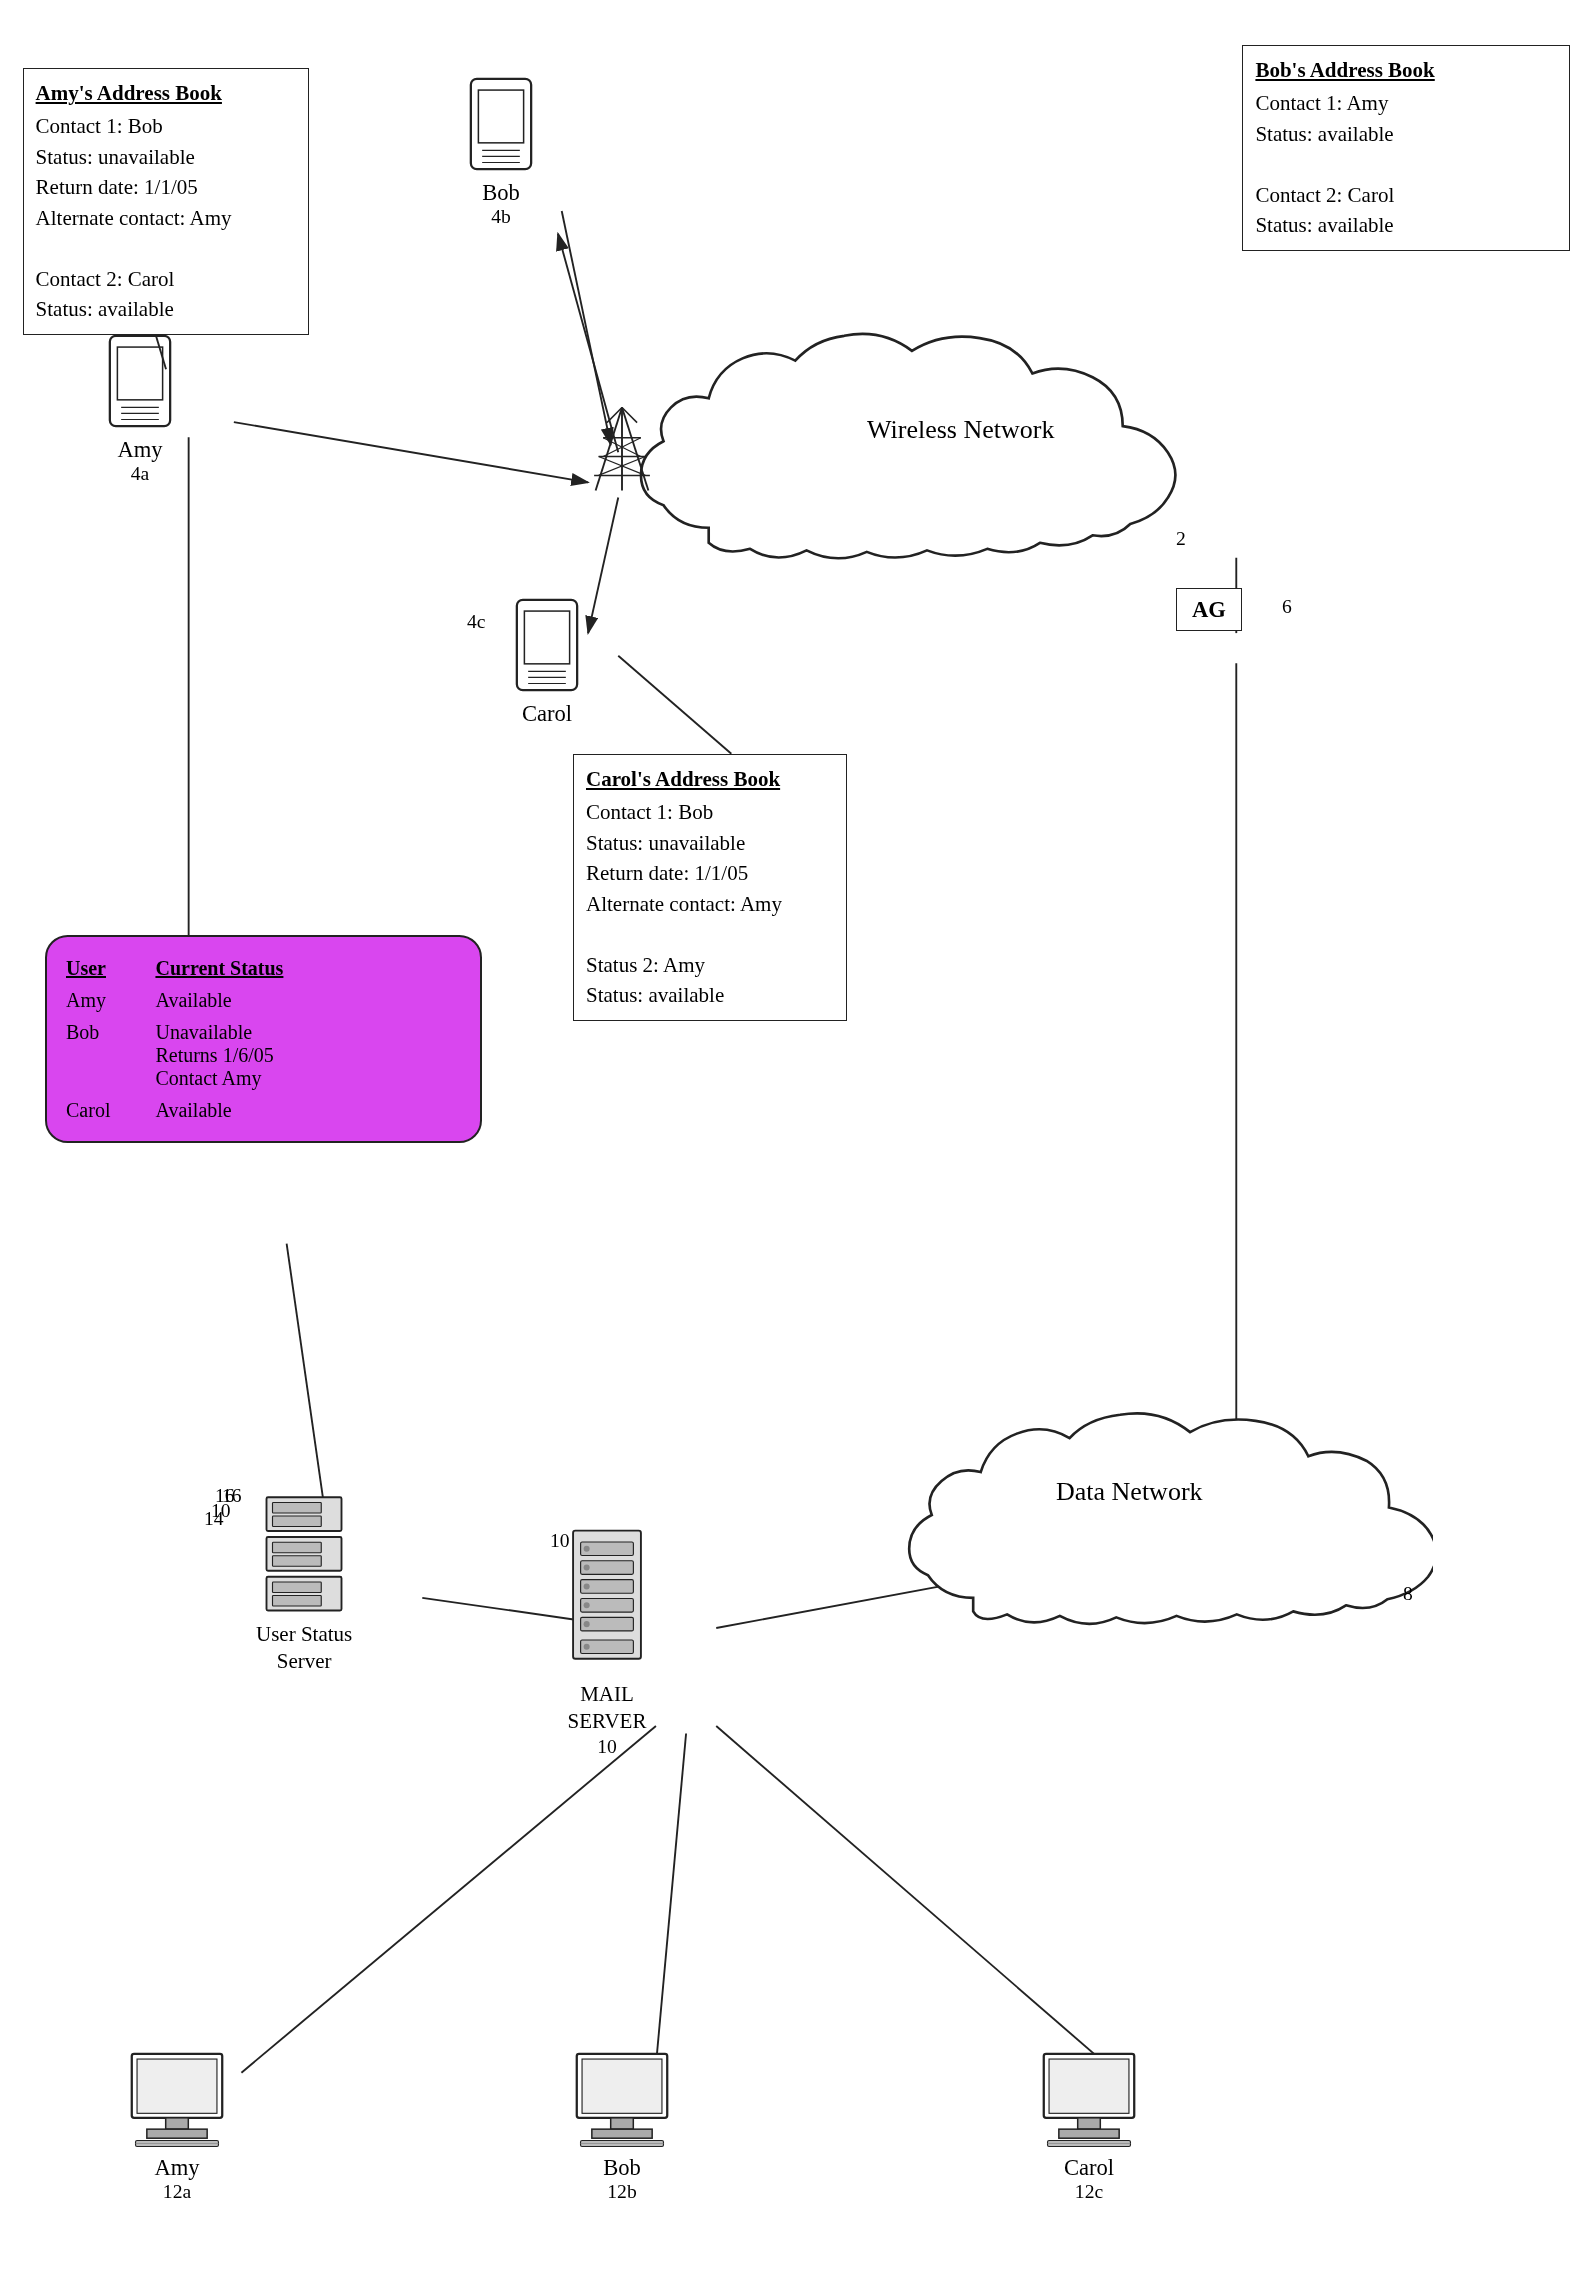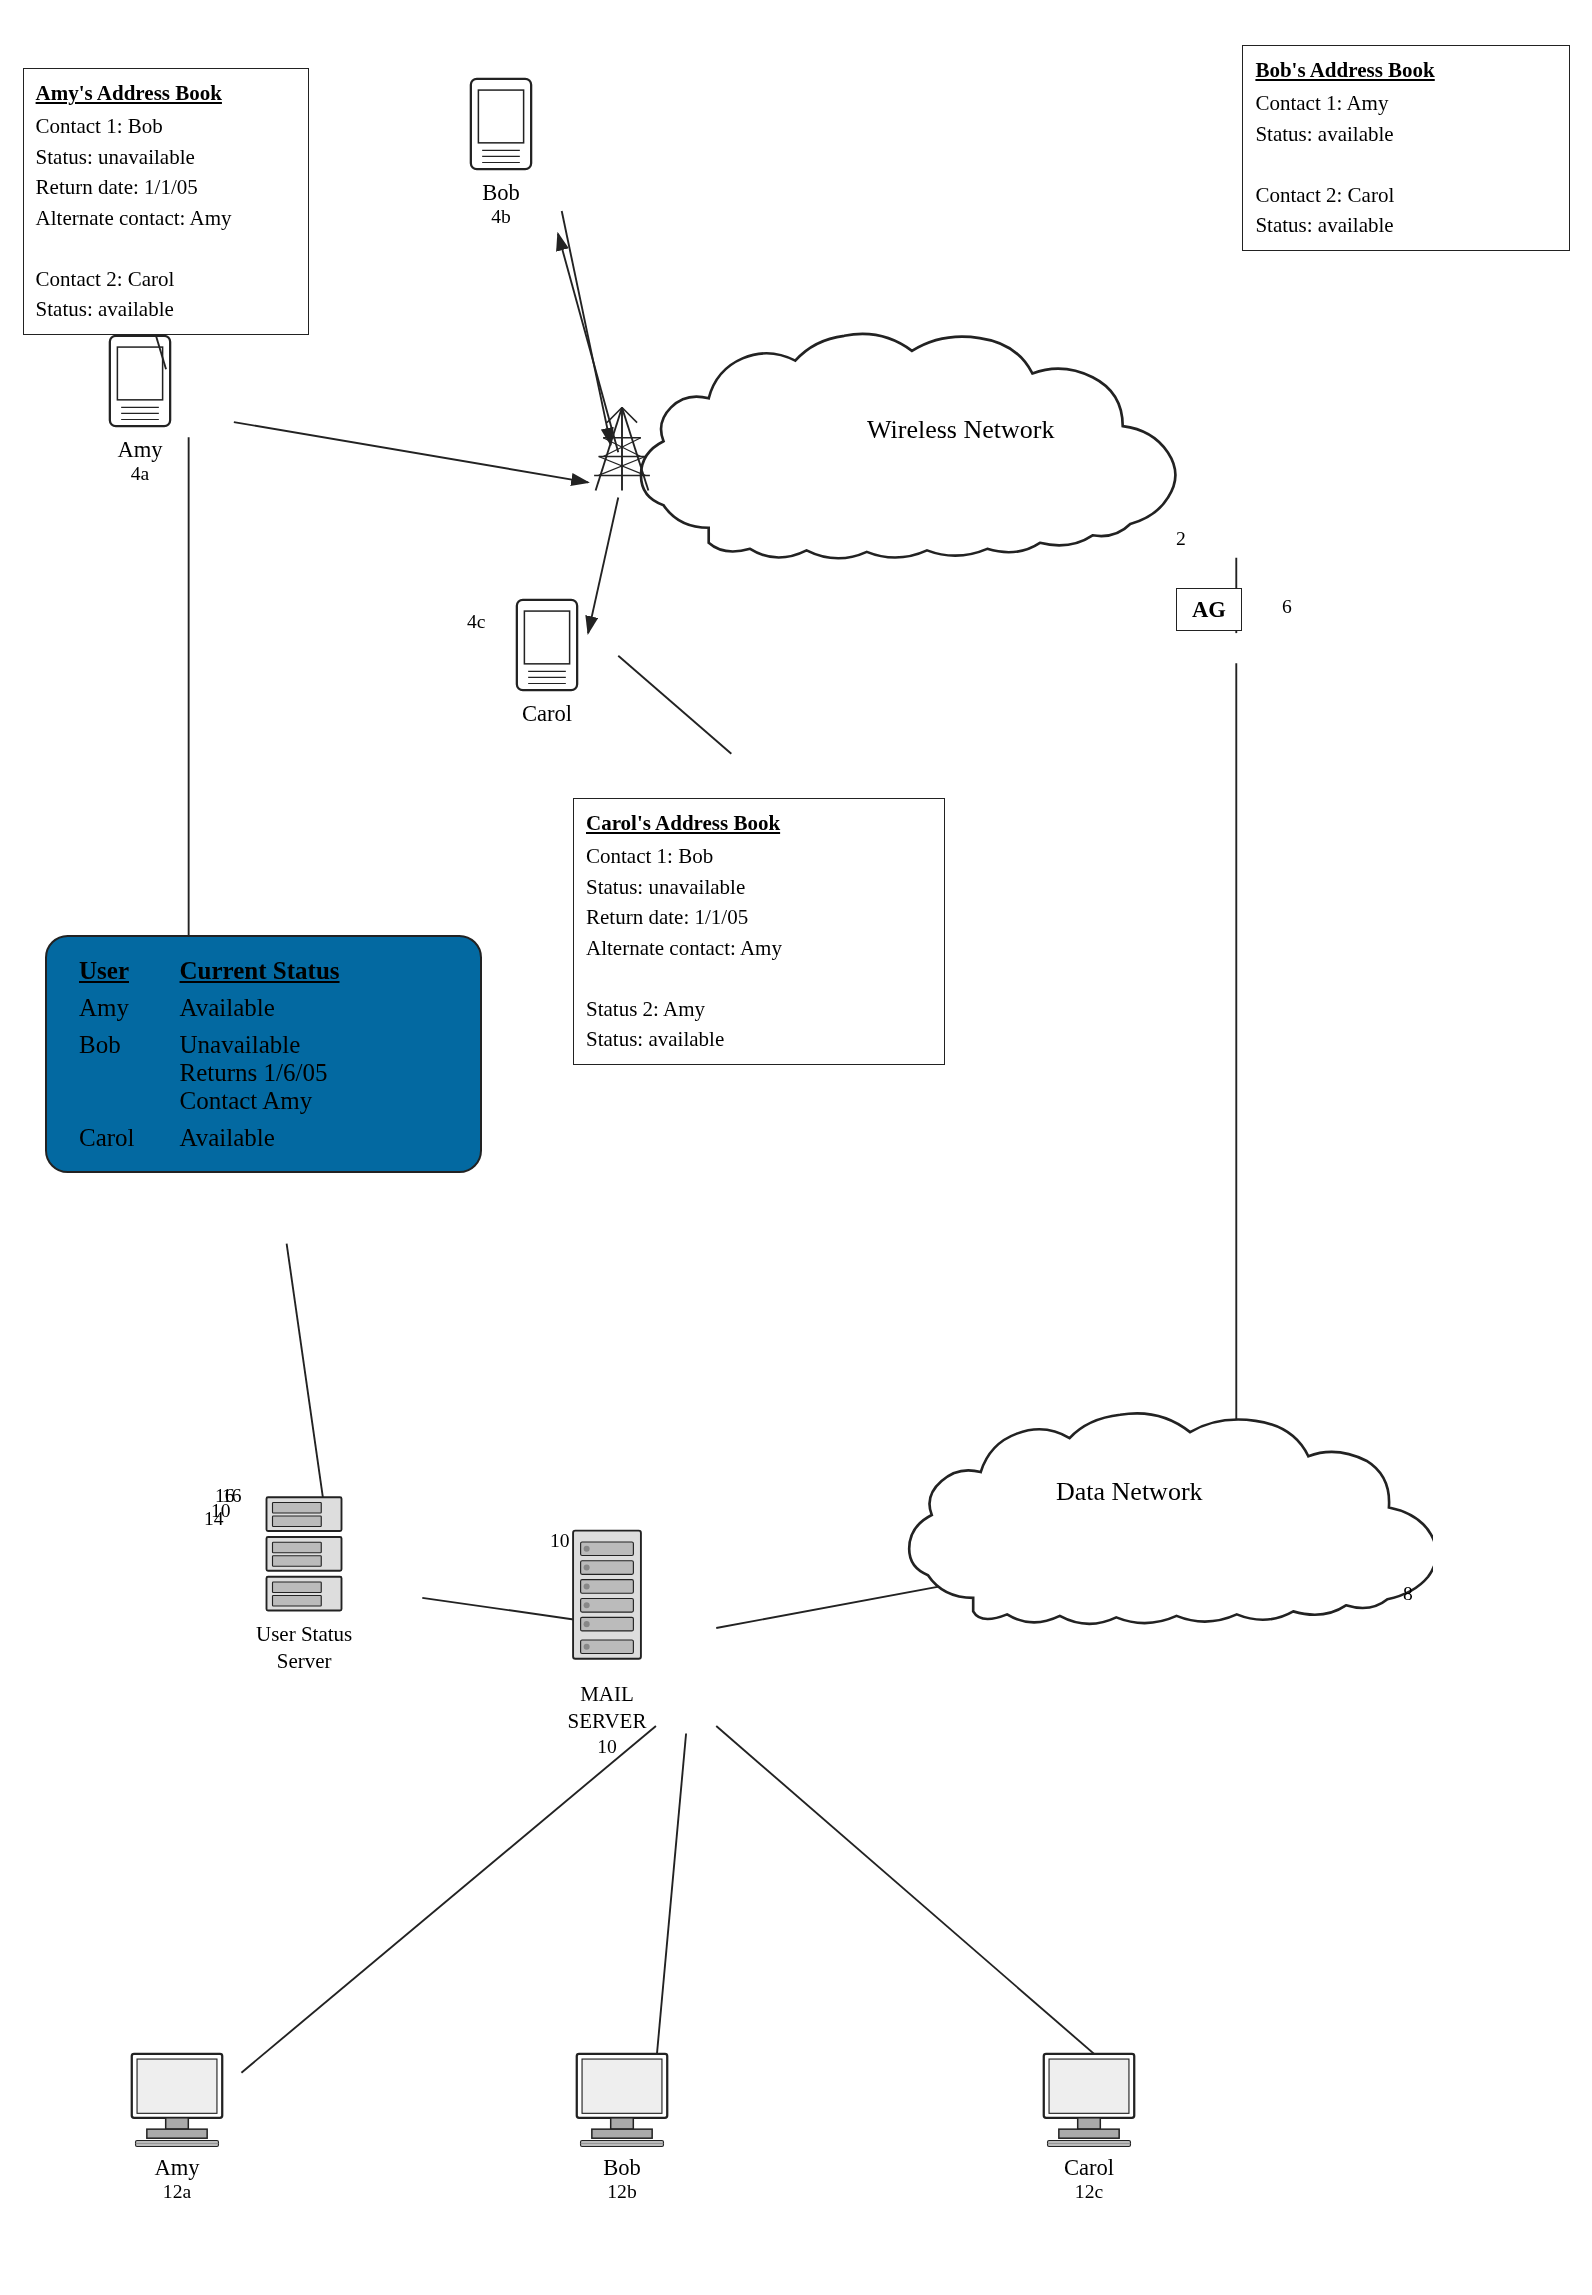--- a/index.html
+++ b/index.html
@@ -26,23 +26,23 @@
       font-weight: bold;
       display: block;
       margin-bottom: 3px;
     }
 
     
     .status-box {
       position: absolute;
       border: 2.3px solid #222;
       border-radius: 22.6px;
-      background: #0369a1;
-      padding: 15px 32px;
-      font-size: 25px;
+      background: #d946ef;
+      padding: 15px 19px;
+      font-size: 20px;
     }
     .status-box table {
       border-collapse: collapse;
     }
     .status-box td {
       padding: 4.5px 22.6px 4.5px 0;
       vertical-align: top;
     }
     .status-box td:first-child {
       padding-right: 45px;
@@ -239,21 +239,21 @@
     <line x1="20" y1="50" x2="70" y2="75" stroke="#222" stroke-width="1.5"></line>
     <line x1="70" y1="50" x2="20" y2="75" stroke="#222" stroke-width="1.5"></line>
     <line x1="14" y1="75" x2="76" y2="100" stroke="#222" stroke-width="1.5"></line>
     <line x1="76" y1="75" x2="14" y2="100" stroke="#222" stroke-width="1.5"></line>
 
     <line x1="45" y1="10" x2="25" y2="30" stroke="#222" stroke-width="2"></line>
     <line x1="45" y1="10" x2="65" y2="30" stroke="#222" stroke-width="2"></line>
   </svg>
 </div>
 
-<div class="address-box" style="left:573px; top:754px; width:372px;margin-top:44px;">
+<div class="address-box" style="left:573px; top:754px; width:274px;">
   <span class="title">Carol's Address Book</span>
   <span>Contact 1: Bob</span><br>
   <span>Status: unavailable</span><br>
   <span>Return date: 1/1/05</span><br>
   <span>Alternate contact: Amy</span><br>
   <br>
   <span>Status 2: Amy</span><br>
   <span>Status: available</span>
 </div>
 

